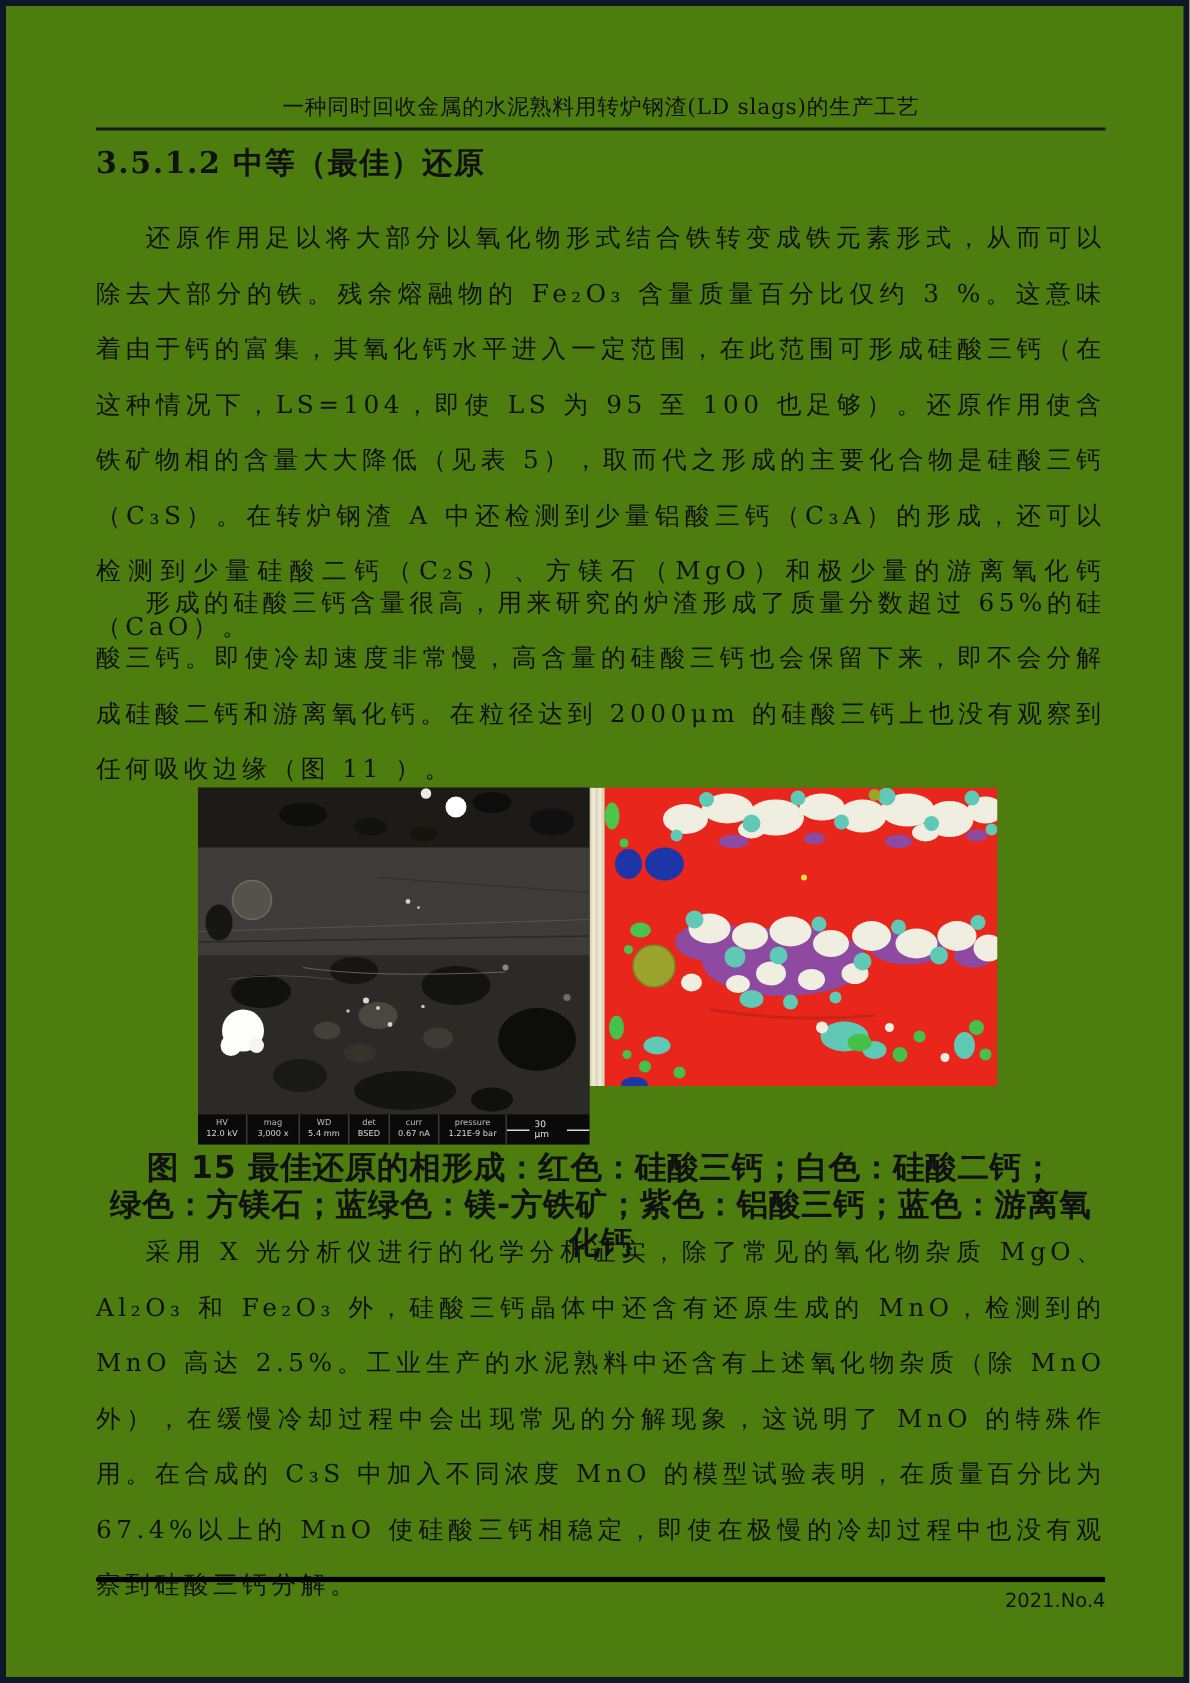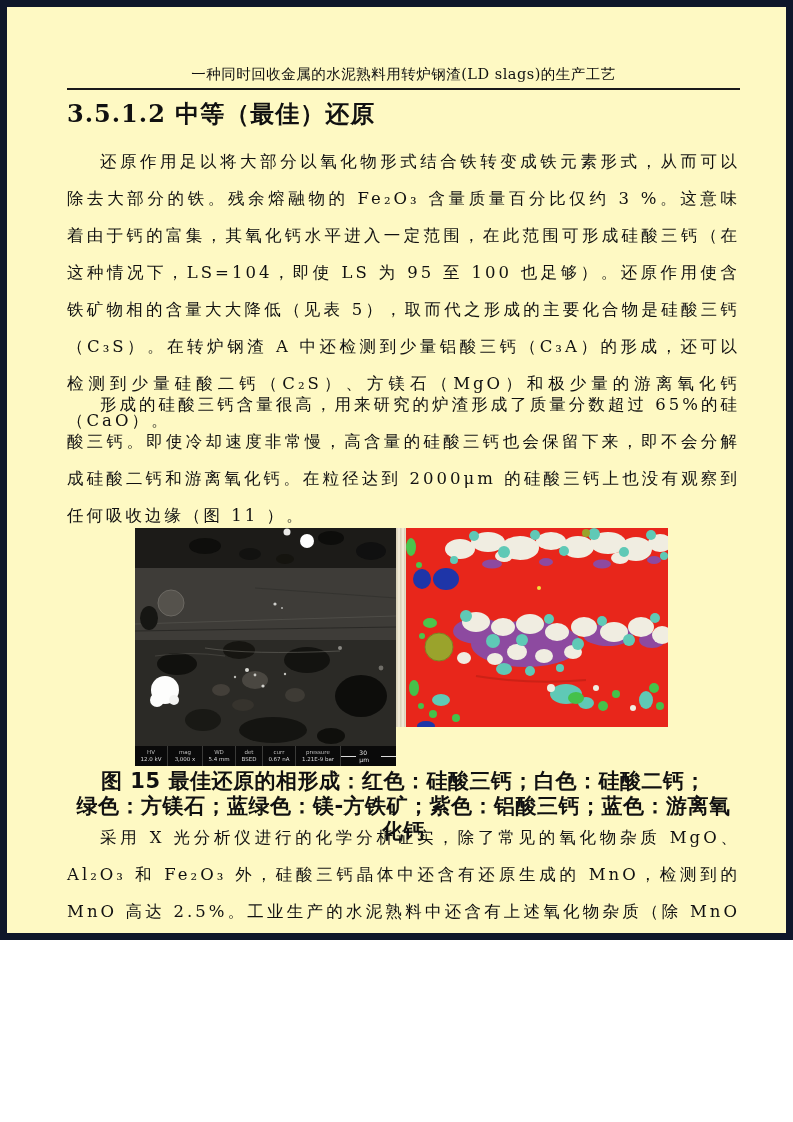--- a/index.html
+++ b/index.html
@@ -1,37 +1,37 @@
 <!DOCTYPE html>
 <html><head>
 <meta charset="utf-8">
 <style>
   html,body{margin:0;padding:0;background:#ffffff;}
   .page{
     position:relative;
-    width:793px;height:940px;
-    background:#fef9c3;
+    width:793px;height:1122px;
+    background:#4d7c0f;
     box-sizing:border-box;
-    border:7px solid #0f172a;
+    border:4px solid #0f172a;
     overflow:hidden;
     font-family:"DejaVu Serif","Liberation Serif",serif;
     color:#111;
   }
   .header-title{
     position:absolute;top:58px;left:60px;width:673px;
     text-align:center;font-size:14.5px;letter-spacing:.5px;
     font-family:"DejaVu Serif","Liberation Serif",serif;
   }
   .header-rule{
     position:absolute;top:81px;left:60px;width:673px;
     border-top:2px solid #1a1a1a;
   }
   .section-heading{
     position:absolute;top:91px;left:60px;width:673px;
-    font-size:24px;font-weight:bold;letter-spacing:1px;
+    font-size:20px;font-weight:bold;letter-spacing:1px;
   }
   .para{
     position:absolute;left:60px;width:673px;
     font-size:16.5px;line-height:37px;letter-spacing:3px;
     text-align:justify;text-indent:2em;margin:0;
   }
   #para1{top:136px;}
   #para2{top:379px;}
   #para3{top:812px;}
   

